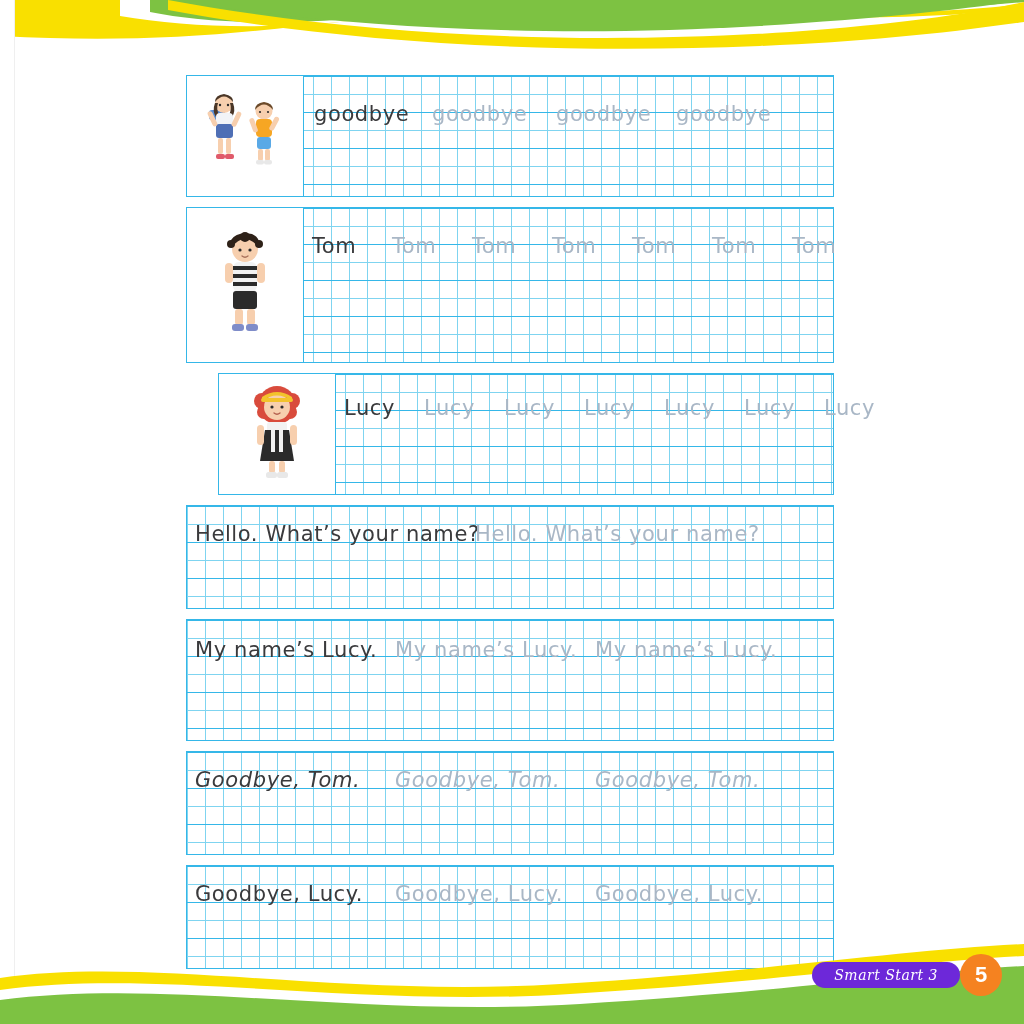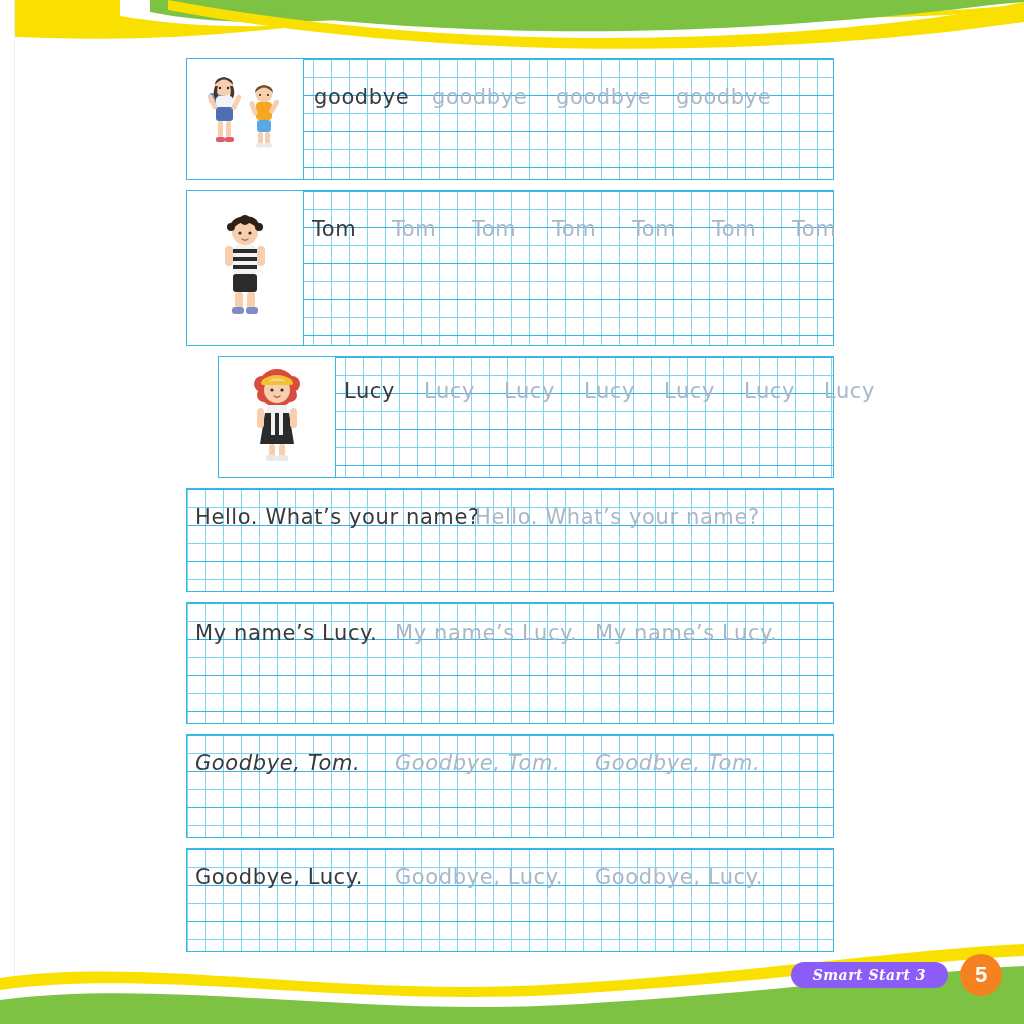--- a/index.html
+++ b/index.html
@@ -35,21 +35,21 @@
     top: 0; left: 0;
     width: 14px; height: 1024px;
     background: #ffffff;
     border-right: 1px solid #efefef;
   }
 
   
   .sheet {
     position: absolute;
     left: 186px;
-    top: 58px;
+    top: 75px;
     width: 648px;
     text-align: right;
   }
   .row {
     position: relative;
     margin-bottom: 10px;
     border: 1px solid #35b7e8;
     background: #ffffff;
     box-sizing: border-box;
   }
@@ -112,31 +112,31 @@
 
   .sentence-area {
     position: relative;
     width: 100%;
     height: 100%;
   }
 
   
   .badge {
     position: absolute;
-    right: 76px;
+    right: 64px;
     bottom: 36px;
     height: 26px;
     padding: 0 22px;
     border-radius: 13px;
-    background: #8b5cf6;
+    background: #6d28d9;
     color: #ffffff;
     font-family: "DejaVu Serif", serif;
     font-style: italic;
     font-size: 14px;
-    font-weight: bold;
+    font-weight: normal;
     display: flex;
     align-items: center;
     justify-content: center;
     letter-spacing: 0.5px;
   }
   .page-circle {
     position: absolute;
     right: 22px;
     bottom: 28px;
     width: 42px;

